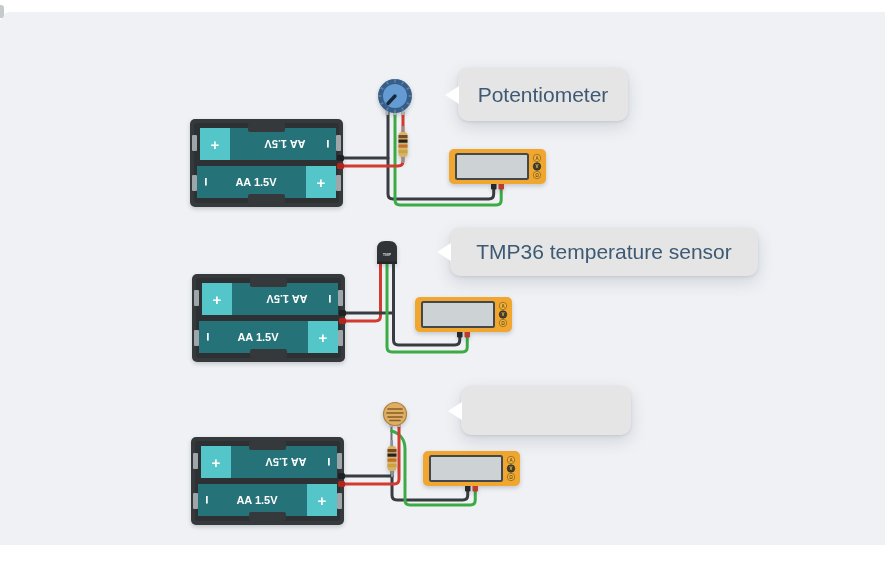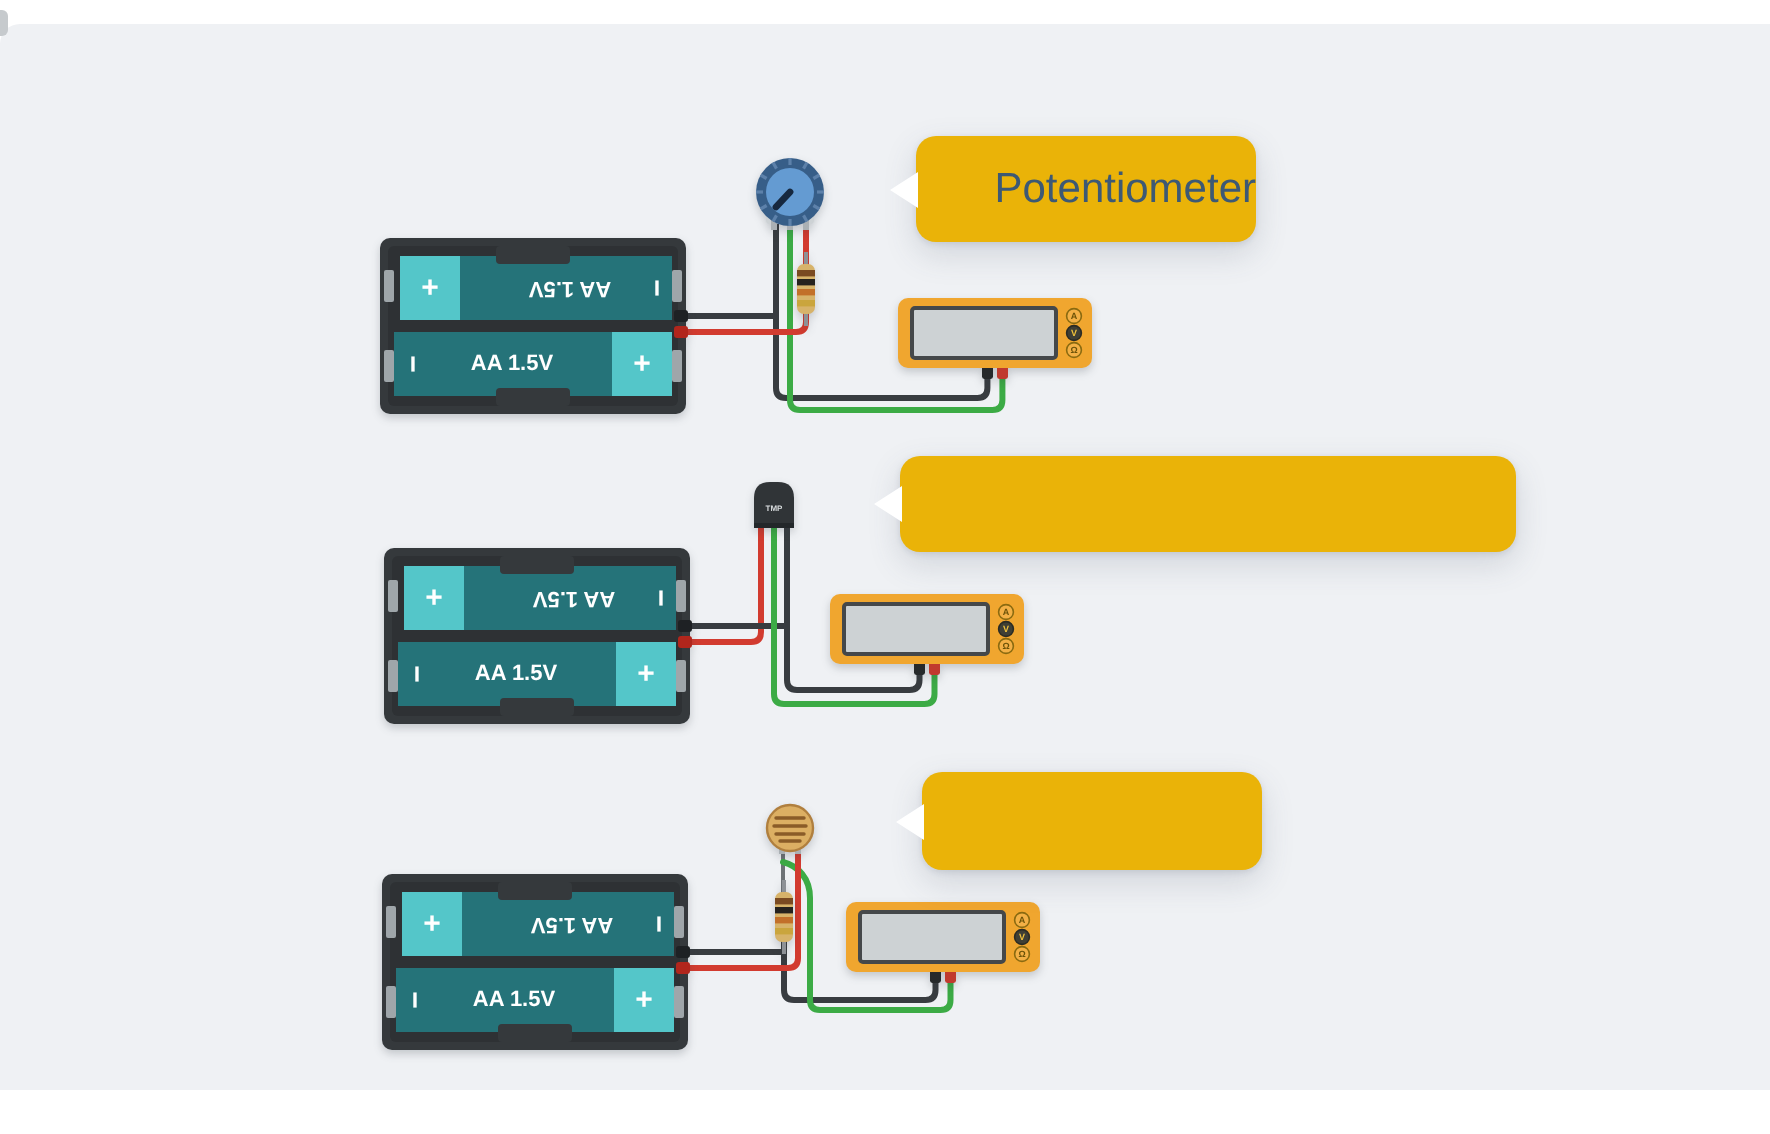--- a/index.html
+++ b/index.html
@@ -21,23 +21,23 @@
   .wire{fill:none;stroke-width:3;stroke-linecap:round;stroke-linejoin:round;}
   .wire-black{stroke:#383c40;}
   .wire-red{stroke:#d23b2f;}
   .wire-green{stroke:#3cab45;}
   .bat-label{font:700 11px "Liberation Sans",sans-serif;fill:#ffffff;}
   .bat-sym{font:700 15px "Liberation Sans",sans-serif;fill:#ffffff;}
   .mm-btn{font:700 4.5px "Liberation Sans",sans-serif;fill:#6b5208;}
   .mm-btn-sel{font:700 4.5px "Liberation Sans",sans-serif;fill:#f0c23c;}
   .tmp-label{font:700 4px "Liberation Sans",sans-serif;fill:#d6dadc;}
   .bubble{
-    position:absolute;background:#eab308;border-radius:10px;
+    position:absolute;background:#e5e5e5;border-radius:10px;
     box-shadow:0 6px 16px rgba(70,85,105,.18),0 1px 3px rgba(70,85,105,.14);
-    display:flex;align-items:center;justify-content:flex-end;
+    display:flex;align-items:center;justify-content:center;
     color:#3d5974;font-size:21px;
   }
   .bubble .tail{
     position:absolute;left:-13px;width:0;height:0;
     border-top:9px solid transparent;border-bottom:9px solid transparent;
     border-right:14px solid #ffffff;
   }
 </style>
 </head>
 <body>
@@ -170,16 +170,17 @@
     <use href="#multimeterDef" x="423" y="451" class="component"></use>
   </g>
 </svg>
 
 <div class="bubble" style="left:458px;top:68px;width:170px;height:53px;">
   <span class="tail" style="top:18px;"></span>
   <span>Potentiometer</span>
 </div>
 <div class="bubble" style="left:450px;top:228px;width:308px;height:48px;">
   <span class="tail" style="top:15px;"></span>
+  <span>TMP36 temperature sensor</span>
 </div>
 <div class="bubble" style="left:461px;top:386px;width:170px;height:49px;">
   <span class="tail" style="top:16px;"></span>
 </div>
 
 </body></html>

